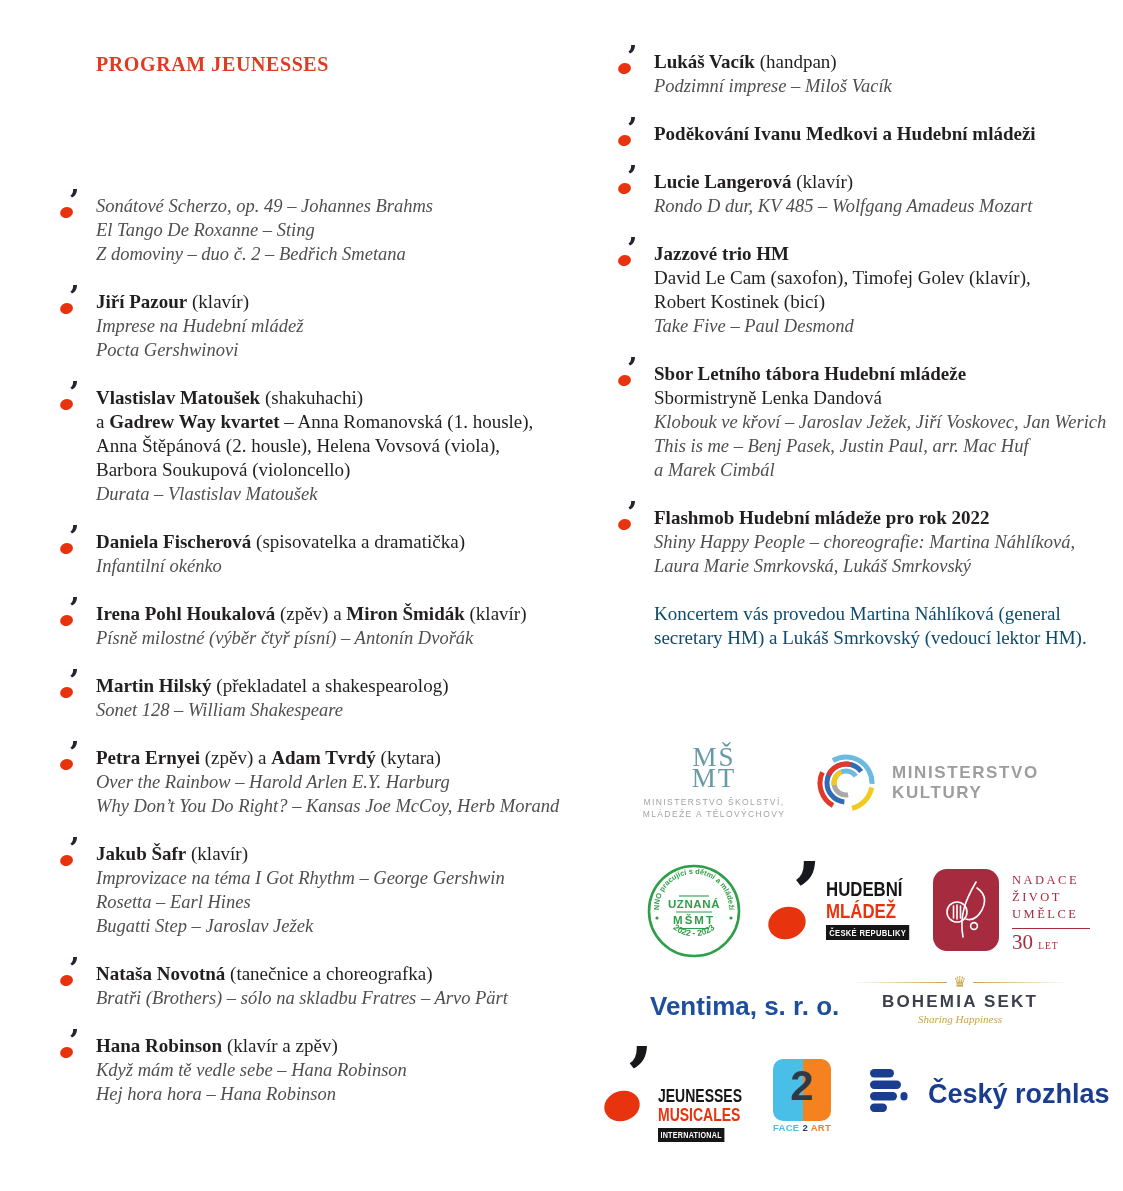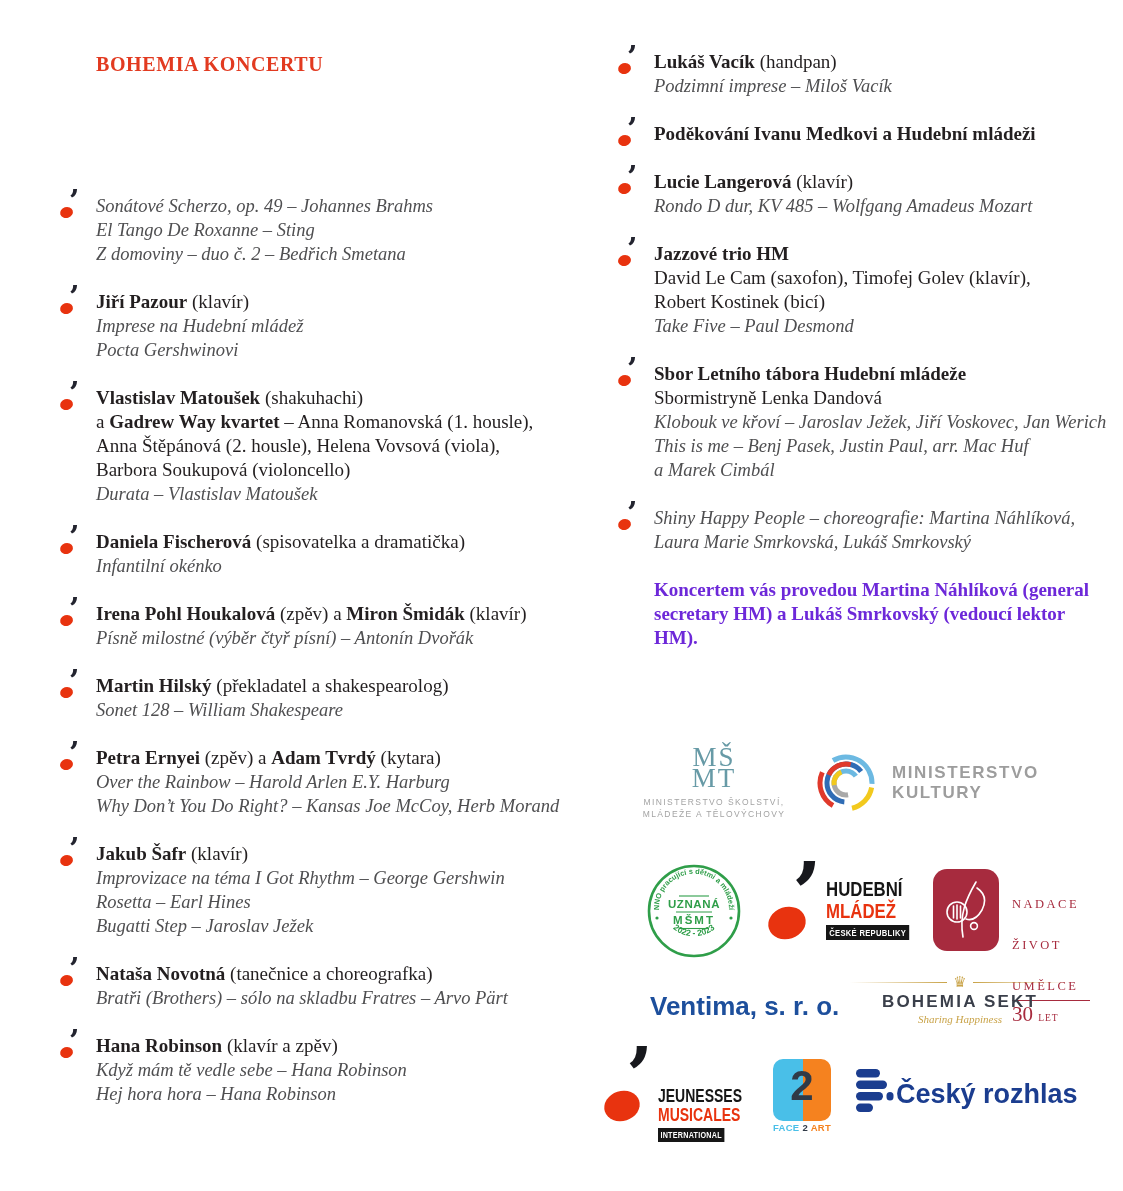--- a/index.html
+++ b/index.html
@@ -11,21 +11,21 @@
   .col{position:absolute;}
   #left-col{left:60px;top:52px;width:505px;}
   #right-col{left:618px;top:50px;width:492px;}
   .col-heading{
     font-size:20px;font-weight:700;letter-spacing:0.6px;color:#e23a20;
     padding-left:36px;line-height:24px;margin:0 0 118px 0;
   }
   .program-item{position:relative;padding-left:36px;margin-bottom:24px;font-size:19px;line-height:24px;}
   .line{min-height:24px;}
   .line.work{font-style:italic;color:#4f4f51;font-size:18.5px;}
-  .line.guide{color:#6d28d9;font-weight:bold;}
+  .line.guide{color:#0c4a6e;}
   .seg-b{font-weight:700;}
   
   .bullet{position:absolute;left:0;top:1px;width:26px;height:26px;}
   .bullet .dot{position:absolute;left:0;bottom:3px;width:13px;height:11px;background:#e8330f;border-radius:50%;transform:rotate(-18deg);}
   .bullet .comma{position:absolute;left:9px;top:-9px;font-family:"DejaVu Serif",serif;font-weight:700;font-size:30px;line-height:1;color:#23242f;}
   
   #logos{position:absolute;left:618px;top:735px;width:500px;height:450px;}
   #logos > div{position:absolute;}
   
   .msmt-logo{left:16px;top:12px;width:160px;text-align:center;}
@@ -43,21 +43,21 @@
   .hm-mark .comma{position:absolute;left:24px;top:-26px;font-family:"DejaVu Serif",serif;font-weight:700;font-size:86px;line-height:1;color:#17181d;}
   .hm-text{margin-left:4px;padding-top:1px;}
   .hm-l1,.hm-l2{font-family:"Liberation Sans",sans-serif;font-weight:700;font-size:21px;line-height:22px;transform:scaleX(.8);transform-origin:left;white-space:nowrap;}
   .hm-l1{color:#161616;}
   .hm-l2{color:#e8330f;}
   .hm-l3{display:inline-block;background:#161616;color:#fff;font-family:"Liberation Sans",sans-serif;font-weight:700;font-size:9.5px;letter-spacing:.4px;padding:2px 4px;margin-top:2px;transform:scaleX(.8);transform-origin:left;white-space:nowrap;}
   
   .nzu-logo{left:315px;top:134px;display:flex;gap:13px;}
   .nzu-badge{width:66px;height:82px;background:#a72b3e;border-radius:14px;display:flex;align-items:center;justify-content:center;}
   .nzu-text{padding-top:3px;font-family:"Liberation Serif",serif;color:#a72b3e;}
-  .nzu-line{font-size:12.5px;letter-spacing:2.5px;line-height:17px;margin-top:24px;}
+  .nzu-line{font-size:12.5px;letter-spacing:2.5px;line-height:17px;}
   .nzu-rule{border:none;border-top:1.5px solid #a72b3e;margin:5px 0 3px;width:78px;}
   .nzu-years{font-size:21px;line-height:21px;}
   .nzu-years .small{font-size:9.5px;letter-spacing:1px;text-align:right;}
   
   .ventima-logo{left:32px;top:256px;font-family:"Liberation Sans",sans-serif;font-weight:700;font-size:26px;color:#1d4f9c;}
   
   .bohemia-logo{left:232px;top:240px;width:220px;text-align:center;}
   .crown-row{display:flex;align-items:center;gap:6px;}
   .crown-row .rule{flex:1;height:1px;background:linear-gradient(90deg,rgba(201,163,72,0),#c9a348);}
   .crown-row .rule.r{background:linear-gradient(90deg,#c9a348,rgba(201,163,72,0));}
@@ -78,28 +78,28 @@
   .f2a-logo{left:152px;top:324px;width:64px;text-align:center;}
   .f2a-square{position:relative;width:58px;height:62px;border-radius:10px;overflow:hidden;margin:0 auto;}
   .f2a-left{position:absolute;top:0;bottom:0;left:0;width:52%;background:#49bfe8;}
   .f2a-right{position:absolute;top:0;bottom:0;right:0;width:48%;background:#f5821f;}
   .f2a-two{position:absolute;left:0;right:0;top:6px;font-family:"Liberation Sans",sans-serif;font-weight:700;font-size:42px;color:#303a47;line-height:1;}
   .f2a-caption{margin-top:1px;font-family:"Liberation Sans",sans-serif;font-weight:700;font-size:9.5px;letter-spacing:.3px;}
   .f2a-caption .w1{color:#49bfe8;}
   .f2a-caption .w2{color:#303a47;}
   .f2a-caption .w3{color:#f5821f;}
   
-  .cro-logo{left:238px;top:334px;display:flex;align-items:center;gap:2px;}
+  .cro-logo{left:252px;top:334px;display:flex;align-items:center;gap:20px;}
   .cro-text{font-family:"Liberation Sans",sans-serif;font-weight:700;font-size:27px;color:#1b3d8f;}
 </style>
 </head>
 <body>
 
 <div class="col" id="left-col">
-  <h1 class="col-heading">BOHEMIA KONCERTU</h1>
+  <h1 class="col-heading">PROGRAM JEUNESSES</h1>
   <div id="left-items">
       <div class="program-item">
         <span class="bullet">
           <span class="dot"></span>
           <span class="comma">’</span>
         </span>
         <div class="line work"><span class="seg">Sonátové Scherzo, op. 49 – Johannes Brahms</span></div>
         <div class="line work"><span class="seg">El Tango De Roxanne – Sting</span></div>
         <div class="line work"><span class="seg">Z domoviny – duo č. 2 – Bedřich Smetana</span></div>
       </div>
@@ -230,20 +230,21 @@
         <div class="line roman"><span class="seg">Sbormistryně Lenka Dandová</span></div>
         <div class="line work"><span class="seg">Klobouk ve křoví – Jaroslav Ježek, Jiří Voskovec, Jan Werich</span></div>
         <div class="line work"><span class="seg">This is me – Benj Pasek, Justin Paul, arr. Mac Huf</span></div>
         <div class="line work"><span class="seg">a Marek Cimbál</span></div>
       </div>
       <div class="program-item">
         <span class="bullet">
           <span class="dot"></span>
           <span class="comma">’</span>
         </span>
+        <div class="line title"><span class="seg-b">Flashmob Hudební mládeže pro rok 2022</span></div>
         <div class="line work"><span class="seg">Shiny Happy People – choreografie: Martina Náhlíková,</span></div>
         <div class="line work"><span class="seg">Laura Marie Smrkovská, Lukáš Smrkovský</span></div>
       </div>
       <div class="program-item">
         <div class="line guide"><span class="seg">Koncertem vás provedou Martina Náhlíková (general secretary HM) a Lukáš Smrkovský (vedoucí lektor HM).</span></div>
       </div>
     </div>
 </div>
 
 <div id="logos">

